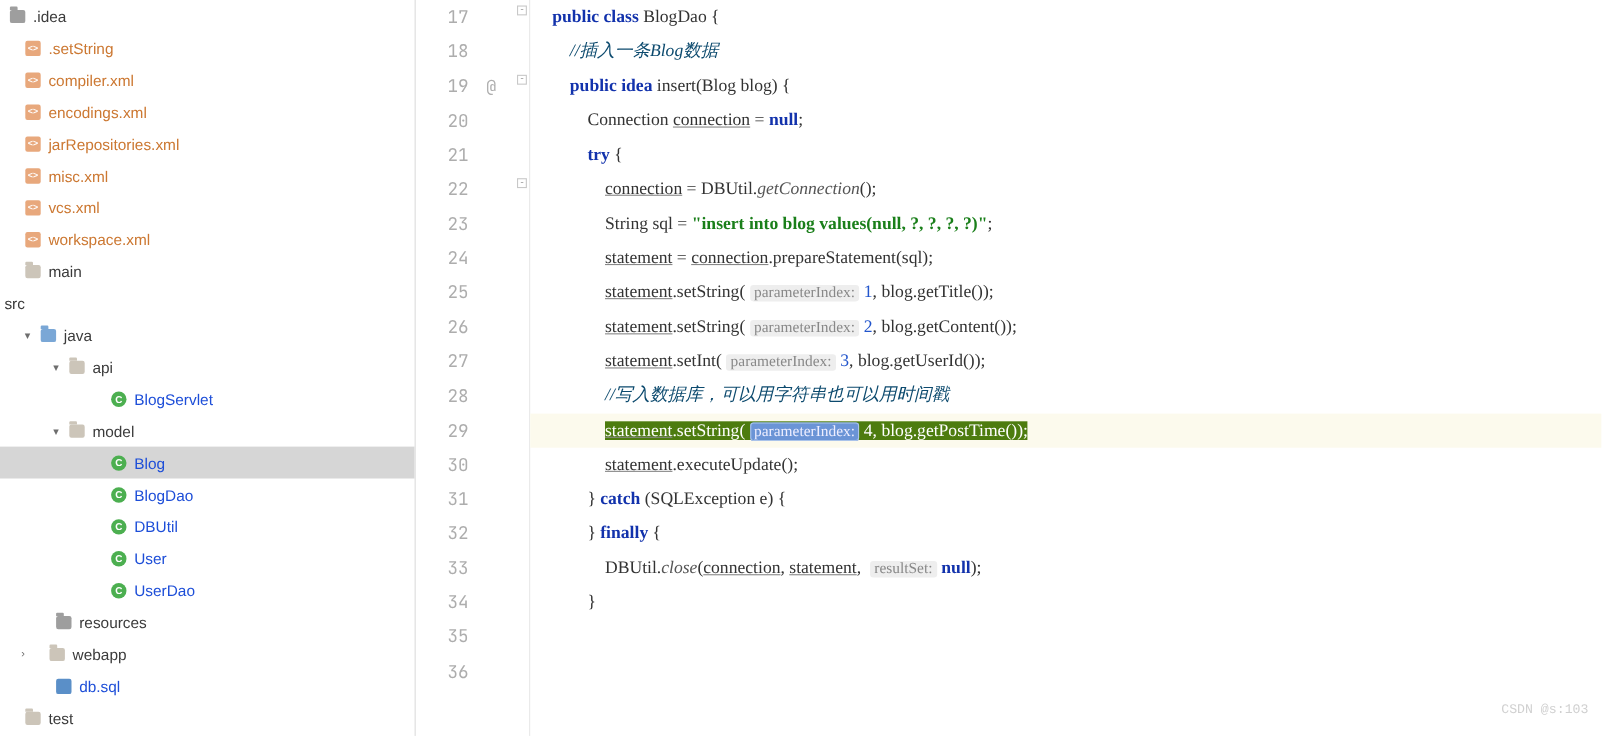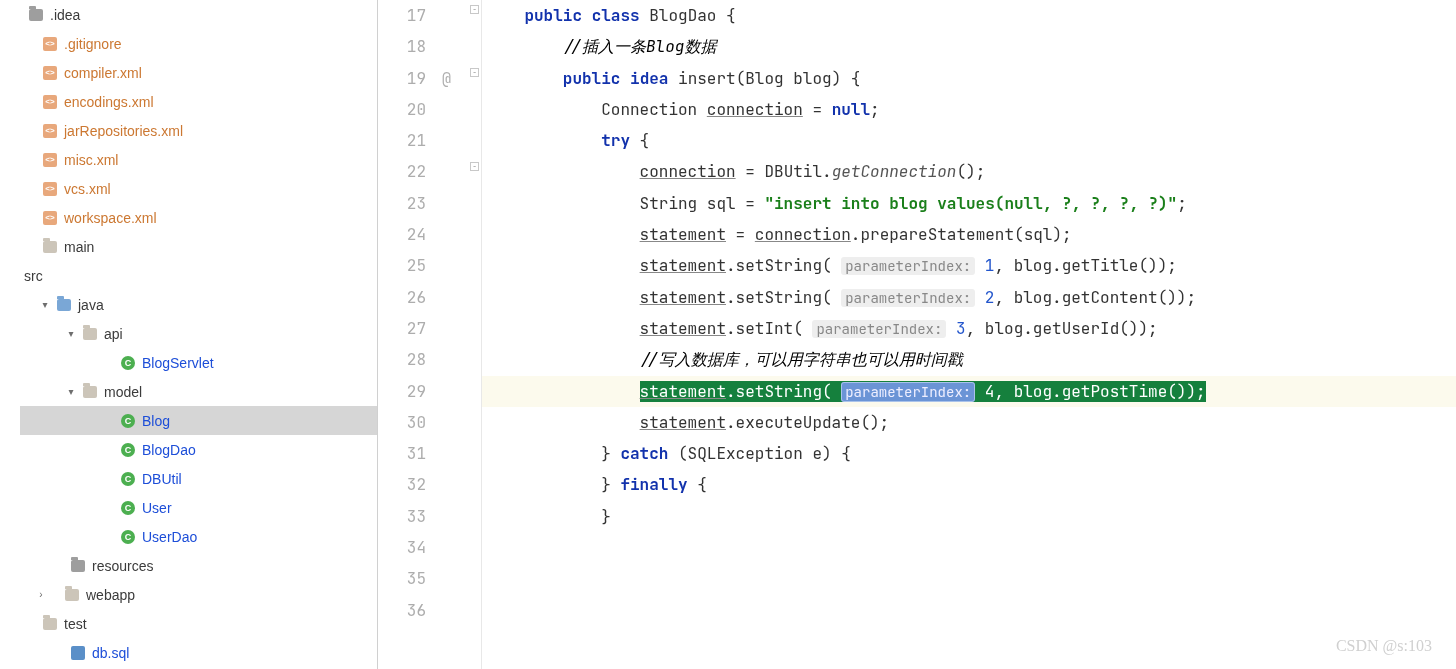--- a/index.html
+++ b/index.html
@@ -1,21 +1,21 @@
 <!DOCTYPE html>
 <html><head>
 <meta charset="utf-8">
 <style>
 * { margin: 0; padding: 0; box-sizing: border-box; }
 body { font-family: "Segoe UI", Arial, sans-serif; font-size: 13px; background: #fff; color: #333; overflow: hidden; width: 1456px; height: 669px; }
 .layout { display: flex; height: 100%; }
 
 
 .sidebar { width: 378px; background: #fff; overflow-y: auto; border-right: 1px solid #d0d0d0; }
-.tree { list-style: none; padding-left: 20px; }
+.tree { list-style: none; }
 .tree-item { display: flex; align-items: center; height: 29px; cursor: pointer; white-space: nowrap; }
 .tree-item.selected { background: #d6d6d6; }
 .tree-indent { display: inline-block; }
 .tree-chevron { width: 14px; text-align: center; color: #6e6e6e; font-size: 10px; user-select: none; }
 .tree-icon { width: 16px; height: 16px; margin-right: 6px; display: inline-flex; align-items: center; justify-content: center; flex-shrink: 0; }
 .tree-label { font-size: 14px; }
 .tree-label.orange { color: #cc7832; }
 .tree-label.olive  { color: #1d4ed8; }
 .tree-label.dark   { color: #3b3b3b; }
 
@@ -33,57 +33,57 @@
 
 .editor { flex: 1; display: flex; background: #fff; font-family: "JetBrains Mono","Consolas",monospace; font-size: 16px; line-height: 31.3px; position: relative; }
 .gutter { width: 62px; text-align: right; padding-right: 14px; color: #adadad; background: #fff; user-select: none; }
 .gutter .ln { height: 31.3px; }
 .gutter-icons { width: 28px; position: relative; background: #fff; }
 .gutter-at { position: absolute; left: 2px; top: 64px; color: #b0b0b0; font-size: 15px; }
 .fold-col { width: 14px; background: #fff; border-right: 1px solid #e8e8e8; position: relative; }
 .fold-mark { position: absolute; left: 2px; width: 9px; height: 9px; border: 1px solid #c8c8c8; font-size: 7px; line-height: 7px; text-align: center; color: #808080; cursor: pointer; }
 
 .code { flex: 1; position: relative; }
-.code-line { height: 31.3px; white-space: pre; padding-left: 4px; }
+.code-line { height: 31.3px; white-space: pre; padding-left: 4px; font-family: Liberation Serif, serif; }
 .code-line.current { background: #fcfaed; }
 
-.sel { background: #15803d; color: #fff; }
+.sel { background: #4d7c0f; color: #fff; }
 .sel .kw, .sel .num, .sel .mth, .sel .hint, .sel .und { color: #fff !important; background: transparent !important; border-color: rgba(255,255,255,0.4) !important; }
 
 .kw { color: #1232ac; font-weight: bold; }
-.cm { color: #000000; font-style: italic; }
+.cm { color: #0c4a6e; font-style: italic; }
 .str { color: #1a7f1a; font-weight: bold; }
 .num { color: #2255cc; }
 .mth { font-style: italic; color: #555; }
 .und { text-decoration: underline; text-decoration-color: #888; }
 .hint { background: #eeeeee; color: #888; font-style: normal; padding: 0 4px; border-radius: 3px; font-size: 14px; }
 .hint-sel { background: #6b94d6; color: #eef; border: 1px solid #aac3ea; padding: 0 3px; border-radius: 3px; font-size: 14px; }
 
-.watermark { position: absolute; right: 24px; bottom: 8px; color: #d0d0d0; font-size: 16px; font-family: Liberation Serif, serif; }
+.watermark { position: absolute; right: 12px; bottom: 8px; color: #d0d0d0; font-size: 12px; font-family: Liberation Mono, monospace; }
 </style>
 </head>
 <body>
 
 <div class="layout">
 
   <div class="sidebar">
     <ul class="tree">
       <li class="tree-item">
           <span class="tree-indent" style="width:8px"></span>
           <span class="tree-icon">
             <span class="icon-folder darkgray"></span>
           </span>
           <span class="tree-label dark">.idea</span>
         </li>
       <li class="tree-item">
           <span class="tree-indent" style="width:22px"></span>
           <span class="tree-icon">
             <span class="icon-xml">&lt;&gt;</span>
           </span>
-          <span class="tree-label orange">.gitignore</span>
+          <span class="tree-label orange">.setString</span>
         </li>
       <li class="tree-item">
           <span class="tree-indent" style="width:22px"></span>
           <span class="tree-icon">
             <span class="icon-xml">&lt;&gt;</span>
           </span>
           <span class="tree-label orange">compiler.xml</span>
         </li>
       <li class="tree-item">
           <span class="tree-indent" style="width:22px"></span>
@@ -210,32 +210,32 @@
       <li class="tree-item">
           <span class="tree-indent" style="width:14px"></span>
           <span class="tree-chevron">›</span>
           <span class="tree-indent" style="width:16px"></span>
           <span class="tree-icon">
             <span class="icon-folder"></span>
           </span>
           <span class="tree-label dark">webapp</span>
         </li>
       <li class="tree-item">
+          <span class="tree-indent" style="width:50px"></span>
+          <span class="tree-icon">
+            <span class="icon-sql"></span>
+          </span>
+          <span class="tree-label olive">db.sql</span>
+        </li>
+      <li class="tree-item">
           <span class="tree-indent" style="width:22px"></span>
           <span class="tree-icon">
             <span class="icon-folder"></span>
           </span>
           <span class="tree-label dark">test</span>
-        </li>
-      <li class="tree-item">
-          <span class="tree-indent" style="width:50px"></span>
-          <span class="tree-icon">
-            <span class="icon-sql"></span>
-          </span>
-          <span class="tree-label olive">db.sql</span>
         </li>
     </ul>
   </div>
 
   <div class="editor">
     <div class="gutter">
       <div class="ln">17</div>
         <div class="ln">18</div>
         <div class="ln">19</div>
         <div class="ln">20</div>
@@ -274,18 +274,19 @@
       <div class="code-line">                <span>String sql = </span><span class="str">"insert into blog values(null, ?, ?, ?, ?)"</span><span>;</span></div>
       <div class="code-line">                <span class="und">statement</span><span> = </span><span class="und">connection</span><span>.prepareStatement(sql);</span></div>
       <div class="code-line">                <span class="und">statement</span><span>.setString( </span><span class="hint">parameterIndex:</span><span> </span><span class="num">1</span><span>, blog.getTitle());</span></div>
       <div class="code-line">                <span class="und">statement</span><span>.setString( </span><span class="hint">parameterIndex:</span><span> </span><span class="num">2</span><span>, blog.getContent());</span></div>
       <div class="code-line">                <span class="und">statement</span><span>.setInt( </span><span class="hint">parameterIndex:</span><span> </span><span class="num">3</span><span>, blog.getUserId());</span></div>
       <div class="code-line">                <span class="cm">//写入数据库，可以用字符串也可以用时间戳</span></div>
       <div class="code-line current">                <span class="sel"><span class="und">statement</span><span>.setString( </span><span class="hint-sel">parameterIndex:</span><span> </span><span class="num">4</span><span>, blog.getPostTime());</span></span></div>
       <div class="code-line">                <span class="und">statement</span><span>.executeUpdate();</span></div>
       <div class="code-line">            <span>} </span><span class="kw">catch</span><span> (SQLException e) {</span></div>
       <div class="code-line">            <span>} </span><span class="kw">finally</span><span> {</span></div>
+      <div class="code-line">                <span>DBUtil.</span><span class="mth">close</span><span>(</span><span class="und">connection</span><span>, </span><span class="und">statement</span><span>,  </span><span class="hint">resultSet:</span><span> </span><span class="kw">null</span><span>);</span></div>
       <div class="code-line">            <span>}</span></div>
       <div class="watermark">CSDN @s:103</div>
     </div>
   </div>
 
 </div>
 
 </body></html>

